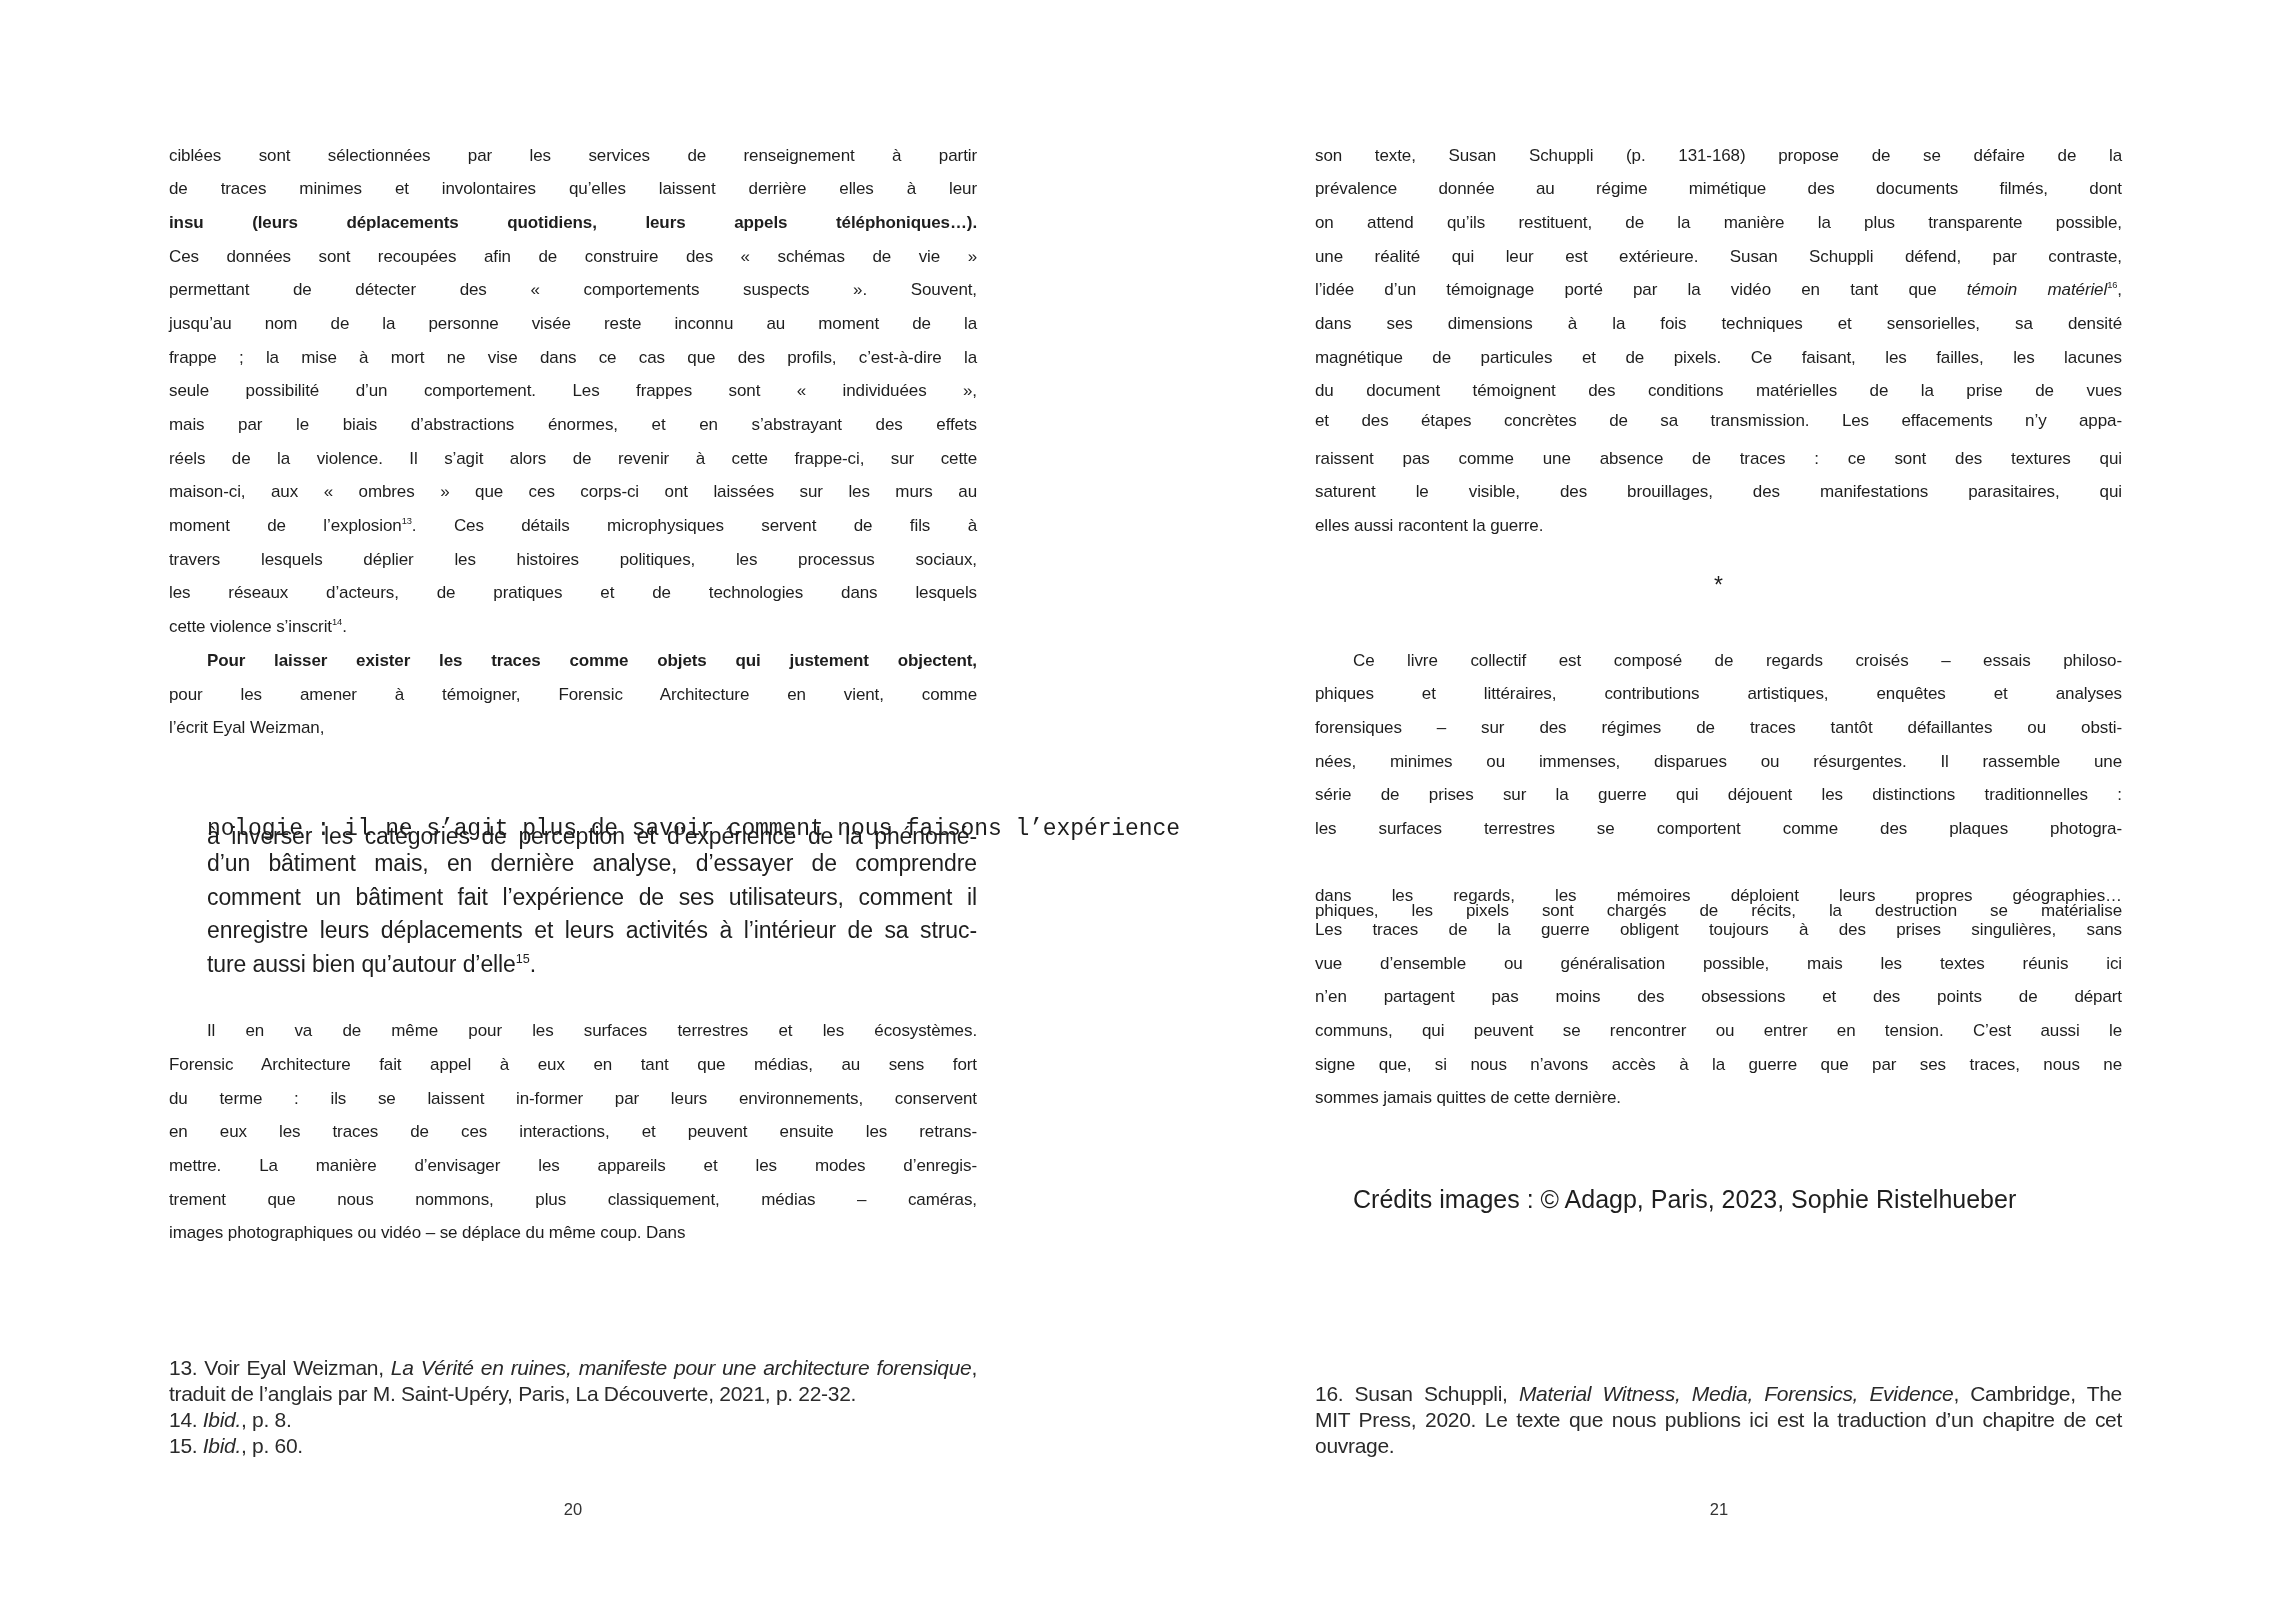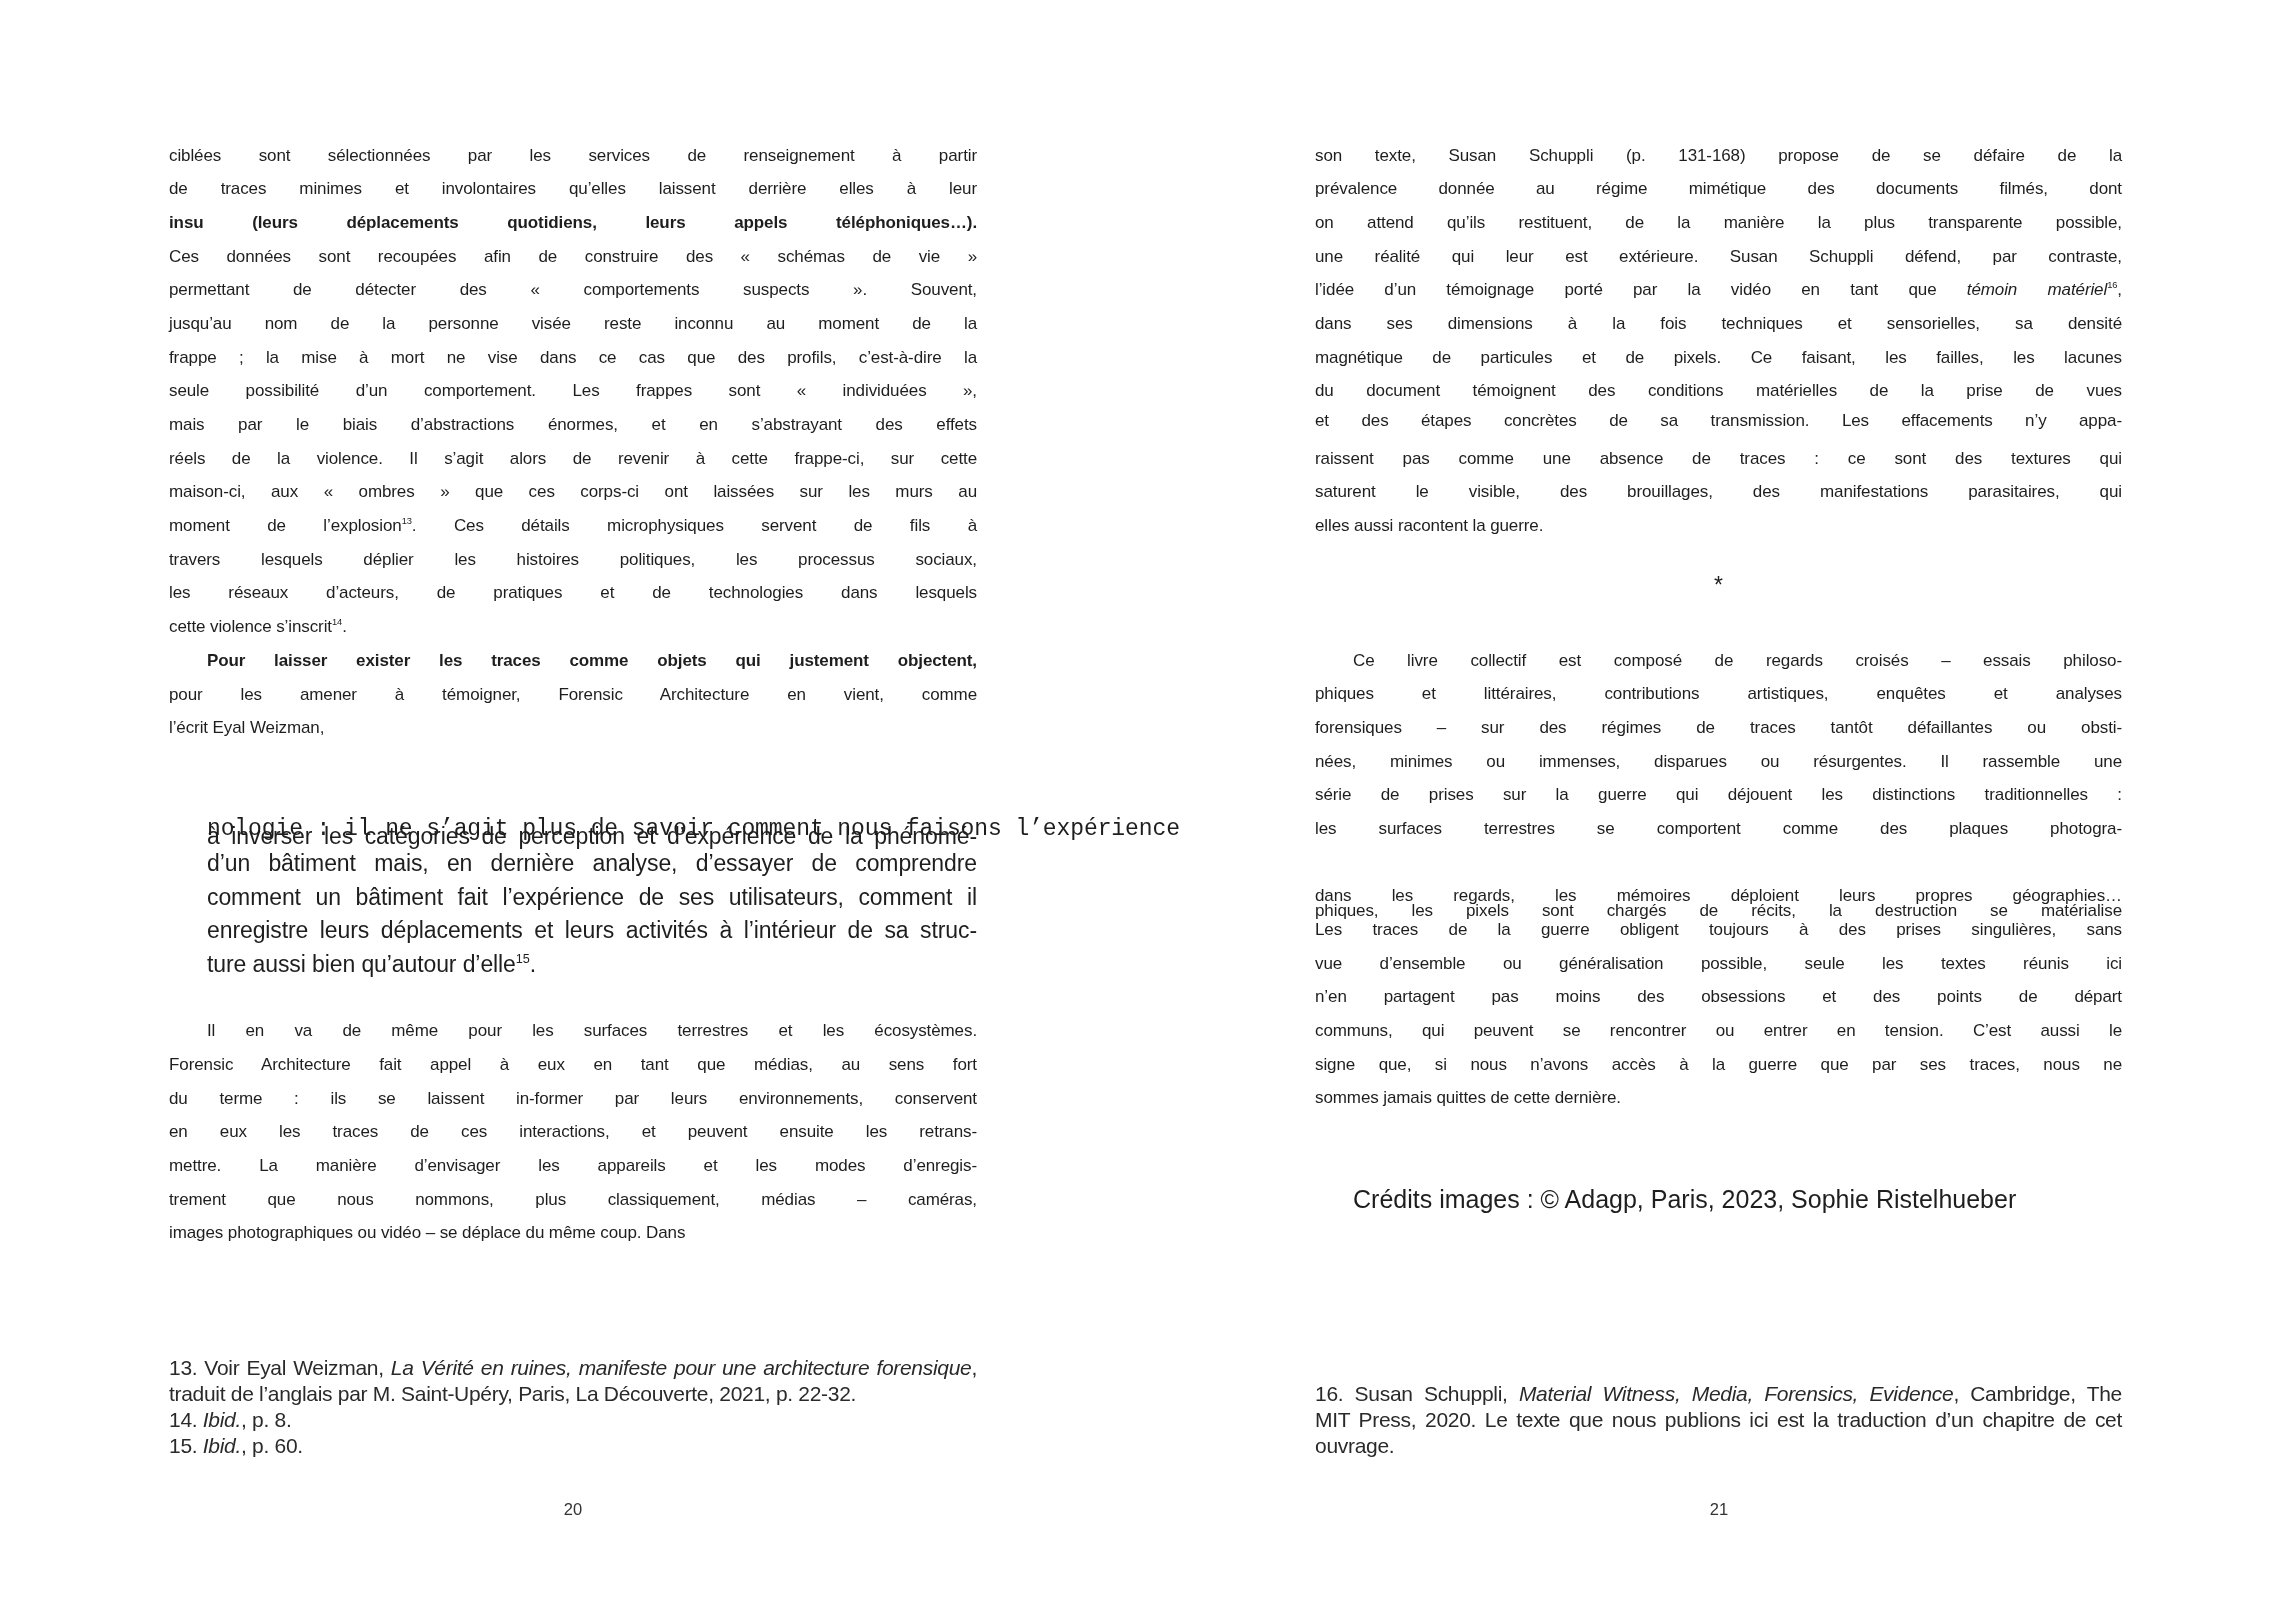--- a/index.html
+++ b/index.html
@@ -102,21 +102,21 @@
       <div>
         <div class="line indent" style="top: 644px;">Ce livre collectif est composé de regards croisés – essais philoso-</div>
         <div class="line" style="top: 677px;">phiques et littéraires, contributions artistiques, enquêtes et analyses</div>
         <div class="line" style="top: 711px;">forensiques – sur des régimes de traces tantôt défaillantes ou obsti-</div>
         <div class="line" style="top: 745px;">nées, minimes ou immenses, disparues ou résurgentes. Il rassemble une</div>
         <div class="line" style="top: 778px;">série de prises sur la guerre qui déjouent les distinctions traditionnelles :</div>
         <div class="line" style="top: 812px;">les surfaces terrestres se comportent comme des plaques photogra-</div>
         <div class="line" style="top: 846px; margin-top: 48px;">phiques, les pixels sont chargés de récits, la destruction se matérialise</div>
         <div class="line" style="top: 879px;">dans les regards, les mémoires déploient leurs propres géographies…</div>
         <div class="line" style="top: 913px;">Les traces de la guerre obligent toujours à des prises singulières, sans</div>
-        <div class="line" style="top: 947px;">vue d’ensemble ou généralisation possible, seule les textes réunis ici</div>
+        <div class="line" style="top: 947px;">vue d’ensemble ou généralisation possible, mais les textes réunis ici</div>
         <div class="line" style="top: 980px;">n’en partagent pas moins des obsessions et des points de départ</div>
         <div class="line" style="top: 1014px;">communs, qui peuvent se rencontrer ou entrer en tension. C’est aussi le</div>
         <div class="line" style="top: 1048px;">signe que, si nous n’avons accès à la guerre que par ses traces, nous ne</div>
         <div class="line last" style="top: 1081px;">sommes jamais quittes de cette dernière.</div>
       </div>
       <div class="credits" style="top: 1182px;">Crédits images : © Adagp, Paris, 2023, Sophie Ristelhueber</div>
       <div>
         <div class="fn" style="top: 1381px;">16. Susan Schuppli, <em>Material Witness, Media, Forensics, Evidence</em>, Cambridge, The</div>
         <div class="fn" style="top: 1407px;">MIT Press, 2020. Le texte que nous publions ici est la traduction d’un chapitre de cet</div>
         <div class="fn last" style="top: 1433px;">ouvrage.</div>

